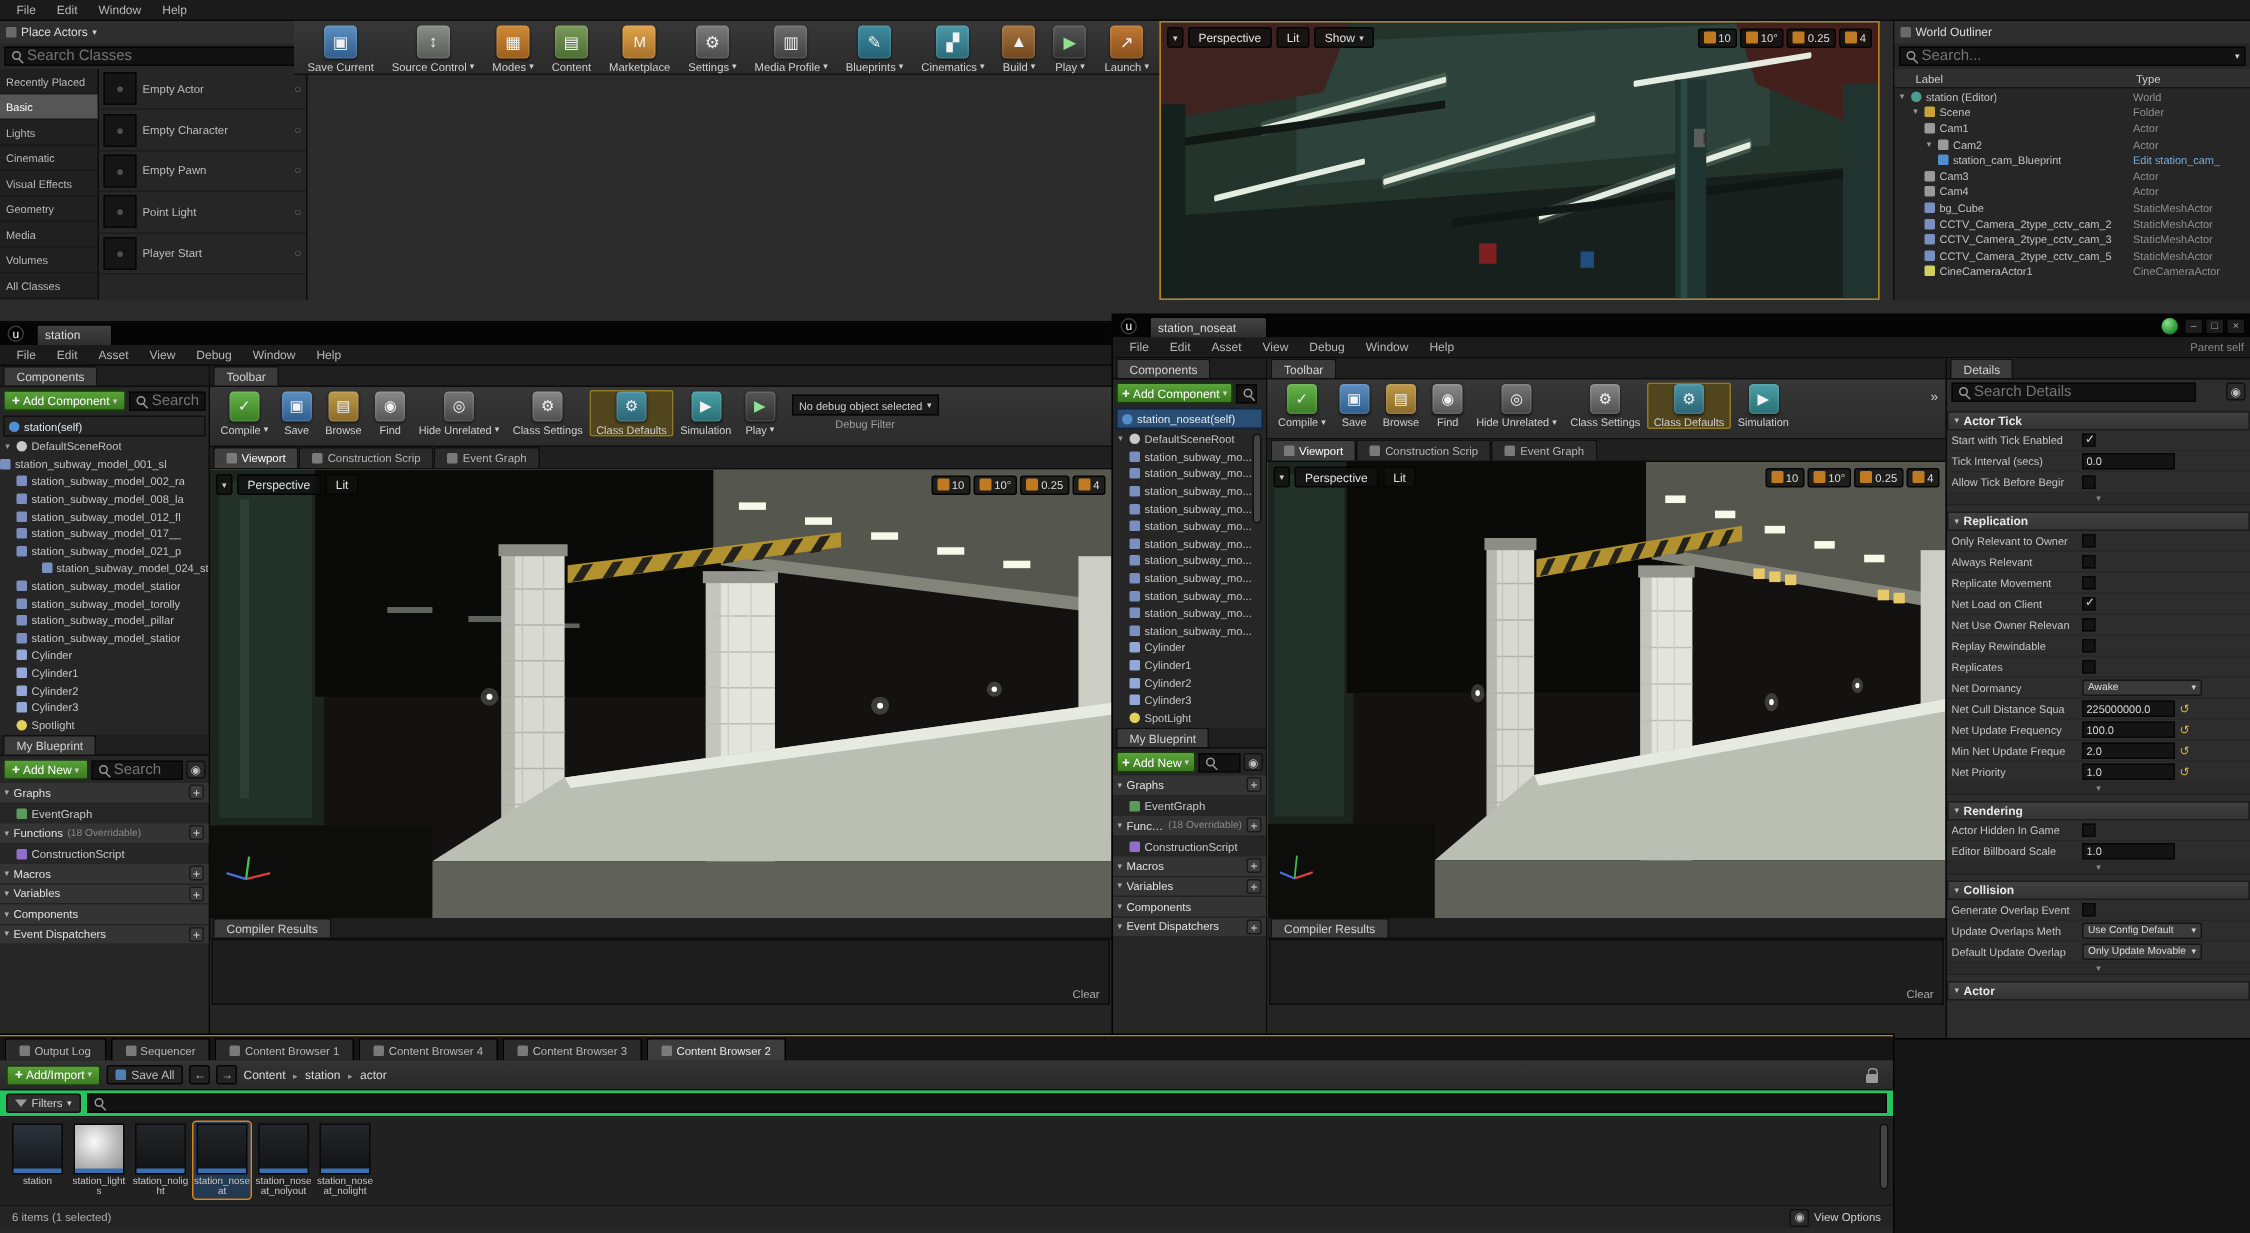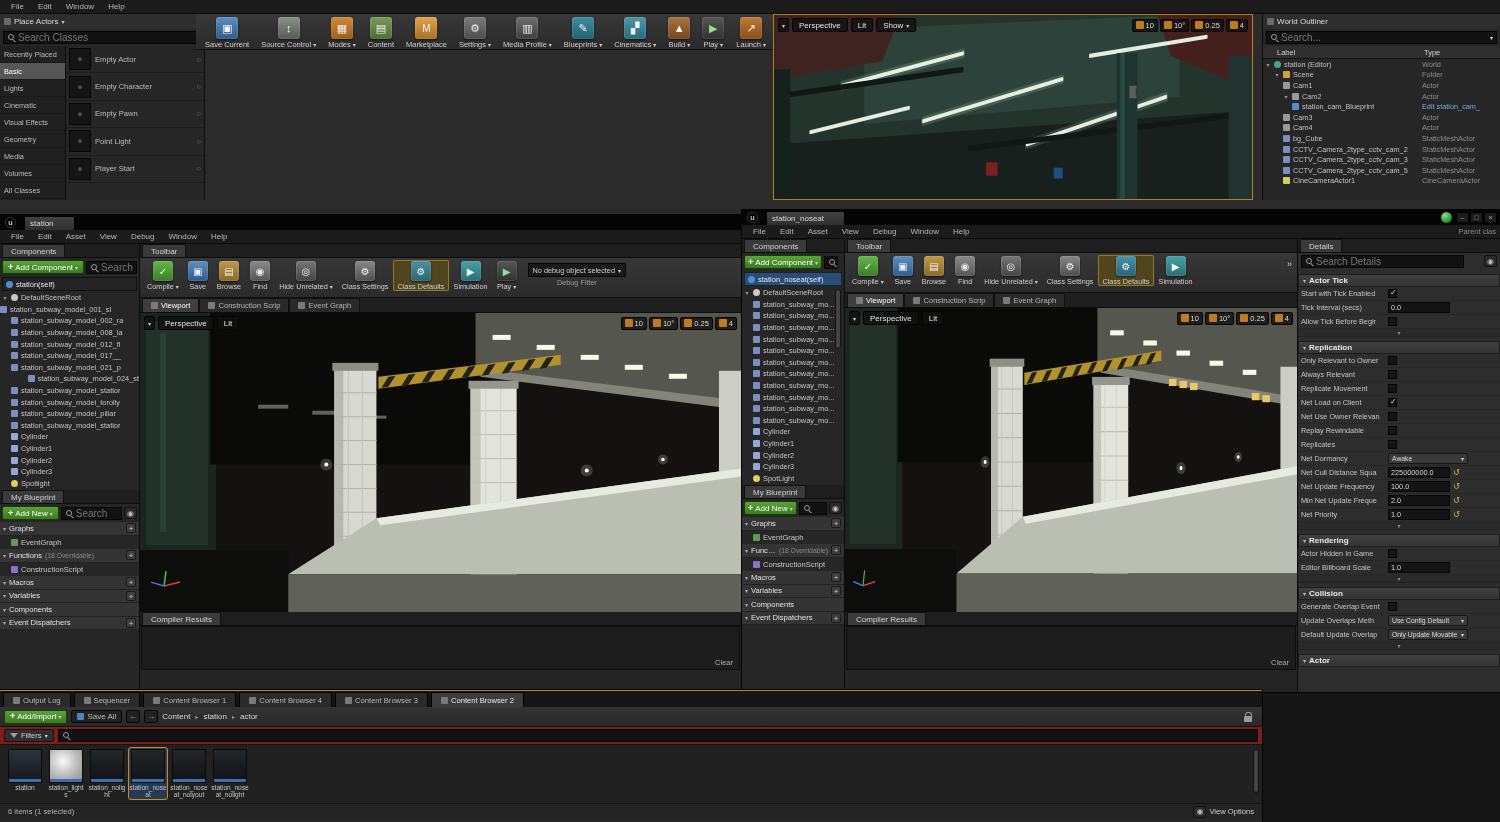--- a/index.html
+++ b/index.html
@@ -136,21 +136,21 @@
 #cb{background:#282828;border-top:1px solid #b5871e}
 .docktabs{height:16px;background:#151515;display:flex;align-items:flex-end;gap:3px;padding-left:3px}
 .wtab2{height:15px;display:flex;align-items:center;gap:3px;padding:0 9px;background:#2a2a2a;border:1px solid #000;border-bottom:none;border-radius:2px 2px 0 0;font-size:7.6px;color:#b8b8b8;white-space:nowrap}
 .wtab2.active{background:#3c3c3c;color:#e8e8e8}
 .cb-toolbar{height:20px;display:flex;align-items:center;gap:4px;padding:0 4px;background:linear-gradient(#333,#292929);border-bottom:1px solid #121212}
 .navbtn{width:14px;height:13px;background:#222;border:1px solid #060606;border-radius:2px;color:#bbb;font-size:8px;line-height:12px;text-align:center;flex:none}
 .crumb{display:flex;align-items:center;font-size:8px;color:#d8d8d8}
 .crumb-item+.crumb-item::before{content:"▸";margin:0 5px;color:#9a9a9a;font-size:6px}
 .lock{width:8px;height:6px;background:#999;border-radius:1px;position:relative;margin:4px 6px 0 0;flex:none}
 .lock::before{content:"";position:absolute;top:-4px;left:1px;width:5px;height:4px;border:1px solid #999;border-bottom:none;border-radius:3px 3px 0 0}
-.cb-filter{height:18px;display:flex;align-items:center;gap:4px;padding:0 4px;background:#7f1d1d;border-bottom:1px solid #141414}
+.cb-filter{height:18px;display:flex;align-items:center;gap:4px;padding:0 4px;background:#22c55e;border-bottom:1px solid #141414}
 .filters{display:flex;align-items:center;gap:3px;height:13px;padding:0 5px;background:#2e2e2e;border:1px solid #101010;border-radius:2px;font-size:7.6px;color:#cfcfcf;flex:none}
 .funnel{width:0;height:0;border-left:4px solid transparent;border-right:4px solid transparent;border-top:5px solid #9a9a9a}
 .cb-assets{position:relative;height:58px;background:#212121;padding:3px 6px;display:flex;gap:3px;align-items:flex-start}
 .tile{width:38px;display:flex;flex-direction:column;align-items:center;gap:1px;padding:1px;border-radius:2px}
 .tile.selected{background:#243a52;outline:1px solid #d8861e}
 .thumb{width:34px;height:34px;border:1px solid #090909;position:relative}
 .thumb::after{content:"";position:absolute;left:0;right:0;bottom:0;height:3px;background:#3a6fb0}
 .thumb-bp{background:linear-gradient(#2b333b,#14171b)}
 .thumb-dark{background:linear-gradient(#23262a,#101214)}
 .thumb-sphere{background:radial-gradient(circle at 40% 35%,#fafafa,#b8b8b8 55%,#8f8f8f)}
@@ -982,21 +982,21 @@
     <span style="display:flex">
         <span class="mi">File</span>
         <span class="mi">Edit</span>
         <span class="mi">Asset</span>
         <span class="mi">View</span>
         <span class="mi">Debug</span>
         <span class="mi">Window</span>
         <span class="mi">Help</span>
       </span>
     <span class="sp"></span>
-    <span class="parentl">Parent clas</span>
+    <span class="parentl">Parent self</span>
   </div>
   <div class="body" style="height:453px">
     <div class="panel-left" style="left:0;top:0;width:103px;height:453px">
       <div class="ptabbar">
           <div class="ptab">
             <span>Components</span>
           </div>
         </div>
       <div class="row" style="padding:2px;gap:2px;flex:none">
         <span class="greenbtn" style="padding:0 3px">

